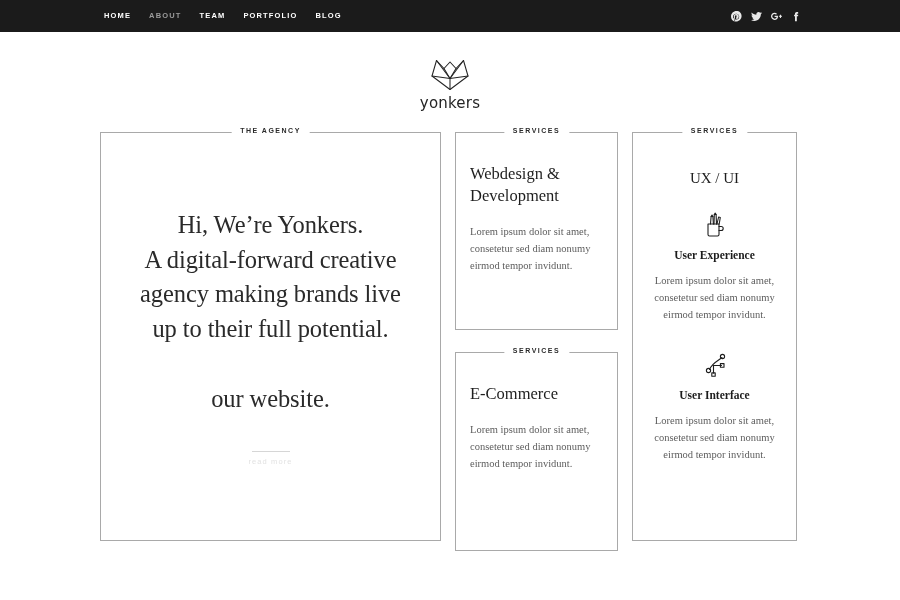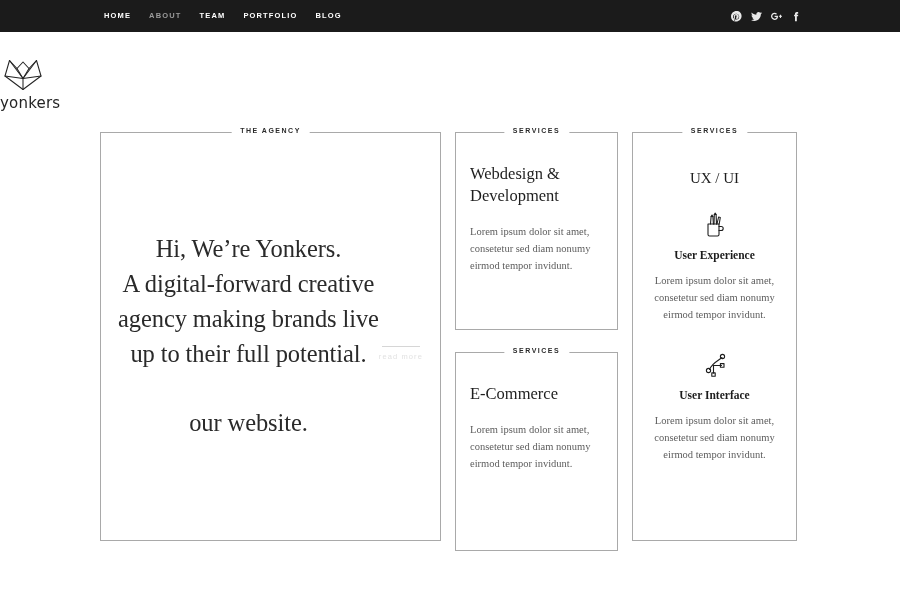--- a/index.html
+++ b/index.html
@@ -57,20 +57,21 @@
     justify-content: center;
     color: #e8e8e8;
   }
   .social-icon svg { display: block; }
 
   
   .logo-area {
     height: 100px;
     display: flex;
     flex-direction: column;
+    align-items: center;
     justify-content: center;
     padding-top: 4px;
   }
   .logo-mark {
     width: 46px;
     height: 36px;
     display: block;
   }
   .logo-word {
     font-family: "DejaVu Sans", sans-serif;
@@ -114,21 +115,21 @@
     color: #2b2b2b;
     text-transform: uppercase;
     white-space: nowrap;
     line-height: 1;
   }
 
   
   .agency-card {
     height: 409px;
     display: flex;
-    flex-direction: row;
+    flex-direction: column;
     align-items: center;
     justify-content: center;
     padding: 20px 16px;
   }
   .headline {
     font-family: "Liberation Serif", serif;
     font-size: 24.5px;
     line-height: 1.42;
     color: #2a2a2a;
     text-align: center;

